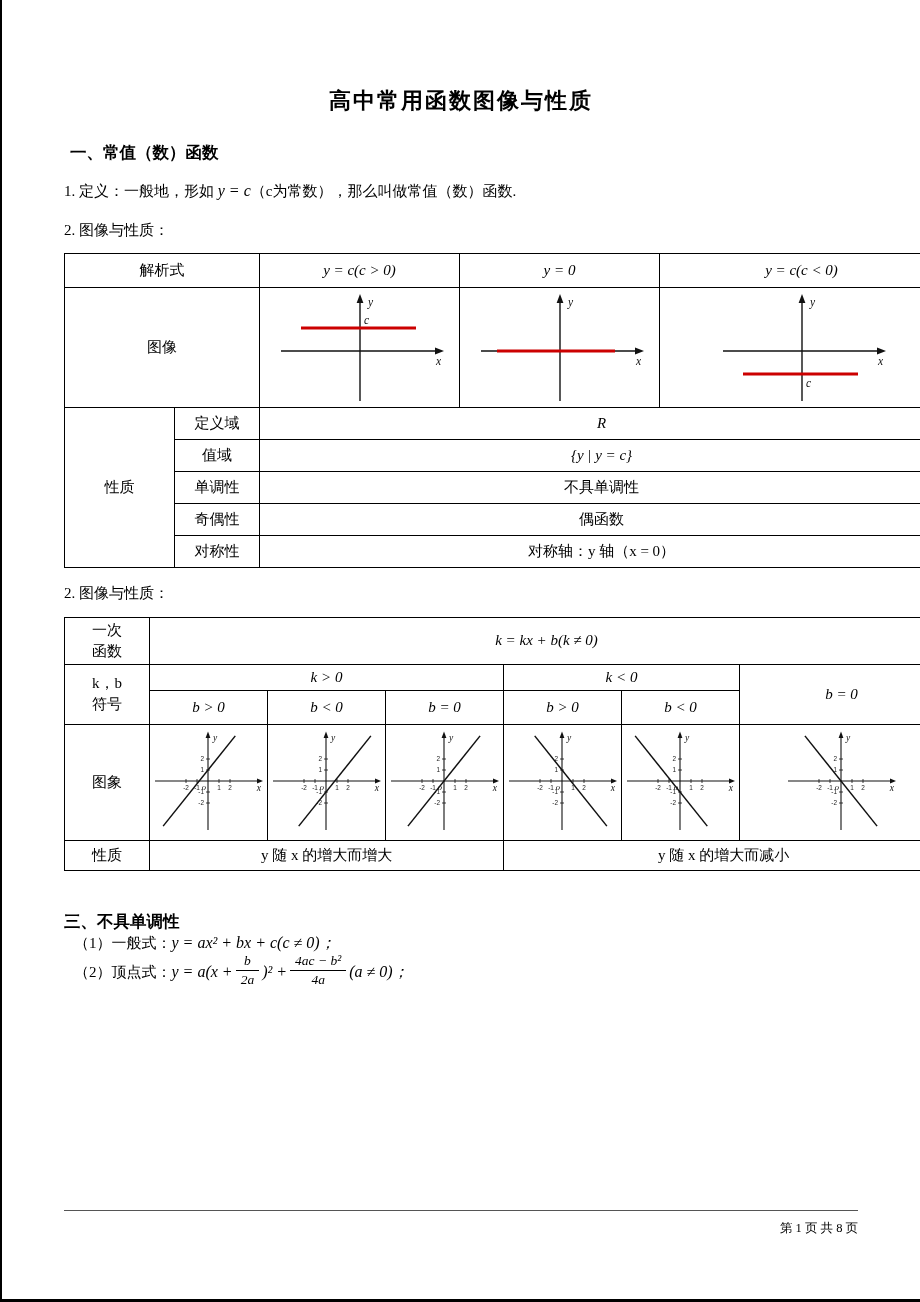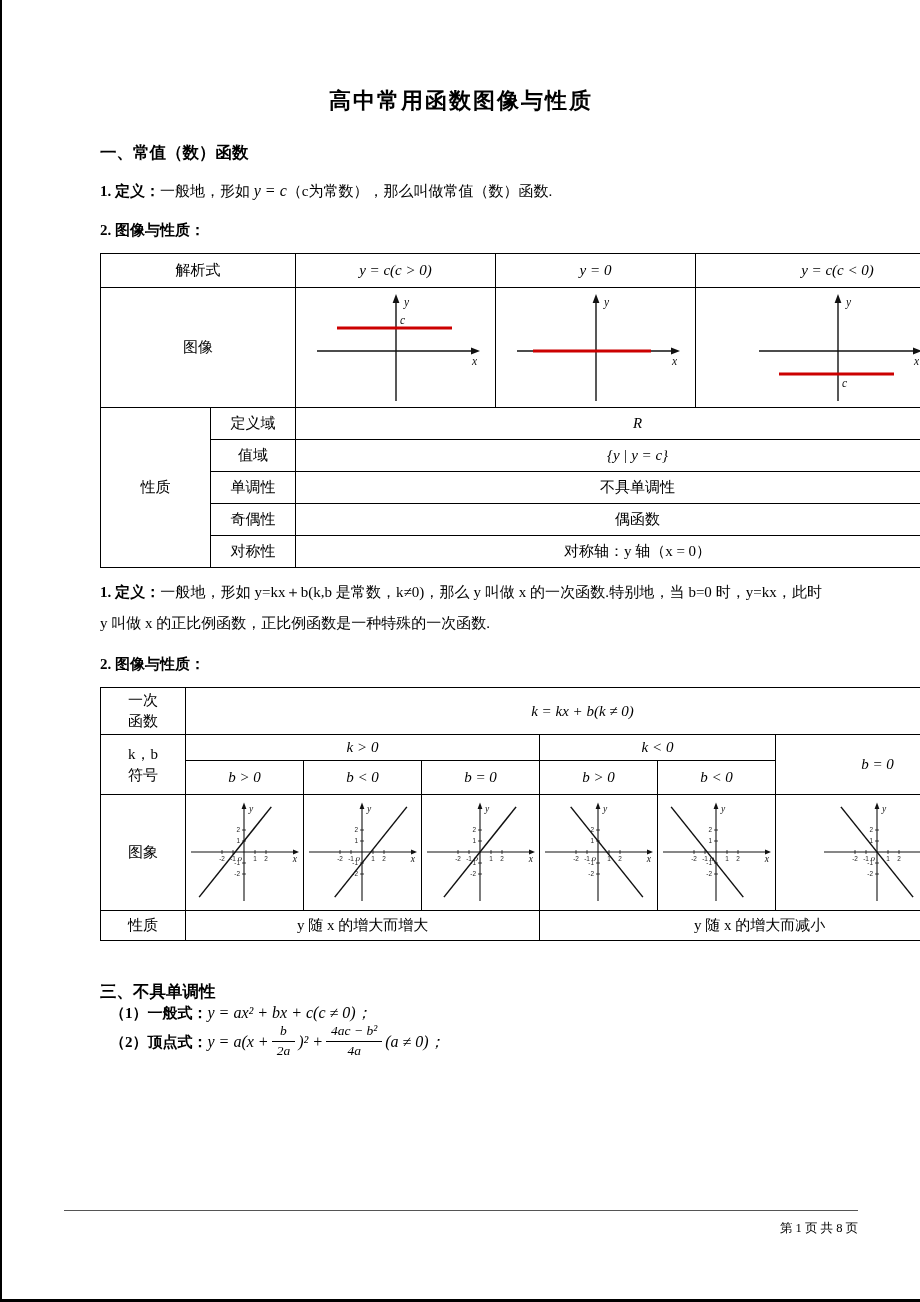--- a/index.html
+++ b/index.html
@@ -2,29 +2,29 @@
 <html><head>
 <meta charset="utf-8">
 <style>
   * { margin:0; padding:0; box-sizing:border-box; }
   html,body { background:#fff; }
   body {
     width:920px; min-height:1302px; position:relative;
     font-family:"Liberation Serif","DejaVu Serif",serif; color:#000;
     border-left:2px solid #000; border-bottom:3px solid #000;
   }
-  .content { padding:0 98px; }
+  .content { padding:0 62px; }
   .title { padding-top:86px; text-align:center; font-size:22px; font-weight:700; letter-spacing:2px; }
   h2.sec { font-size:16.5px; font-weight:700; }
-  #sec1 h2.sec { margin-top:26px; }
+  #sec1 h2.sec { margin-top:26px;margin-left:6px; }
   #sec2 h2.sec { margin-top:42px; }
   #sec3 h2.sec { margin-top:40px; }
   p.body-line { font-size:15px; line-height:1.7; margin-top:13px; }
   p.justify { text-align:justify; line-height:2.05; margin-top:9px; }
-  .b { font-weight:700; }
+  .b { font-weight:400; }
   .mi { font-family:"Liberation Serif",serif; font-style:italic; font-size:16px; }
   .indent1 { padding-left:10px; }
 
   table.tbl { border-collapse:collapse; table-layout:fixed; width:880px; margin-top:10px; }
   table.tbl td { border:1px solid #000; text-align:center; vertical-align:middle; font-size:15px; padding:2px 4px; }
   .math { font-family:"Liberation Serif",serif; font-style:italic; font-size:16px; }
   .mathbig { font-family:"Liberation Serif",serif; font-style:italic; font-size:17px; }
   .wrap { white-space:pre-line; line-height:1.4; }
 
   .t1 { margin-top:10px; }
@@ -139,21 +139,20 @@
         </tr>
         <tr class="r-prop">
           <td>对称性</td>
           <td colspan="3">对称轴：y 轴（x = 0）</td>
         </tr>
       </tbody>
     </table>
   </section>
 
   <section id="sec2">
-    <p class="body-line justify"><span class="b">1. 定义：</span><span>一般地，形如 y=kx＋b(k,b 是常数，k≠0)，那么 y 叫做 x 的一次函数.特别地，当 b=0 时，y=kx，此时 y 叫做 x 的正比例函数，正比例函数是一种特殊的一次函数.</span></p>
     <p class="body-line"><span class="b">2. 图像与性质：</span></p>
 
     <table class="tbl t2">
       <colgroup>
           <col style="width:85px">
           <col style="width:118px">
           <col style="width:118px">
           <col style="width:118px">
           <col style="width:118px">
           <col style="width:118px">

